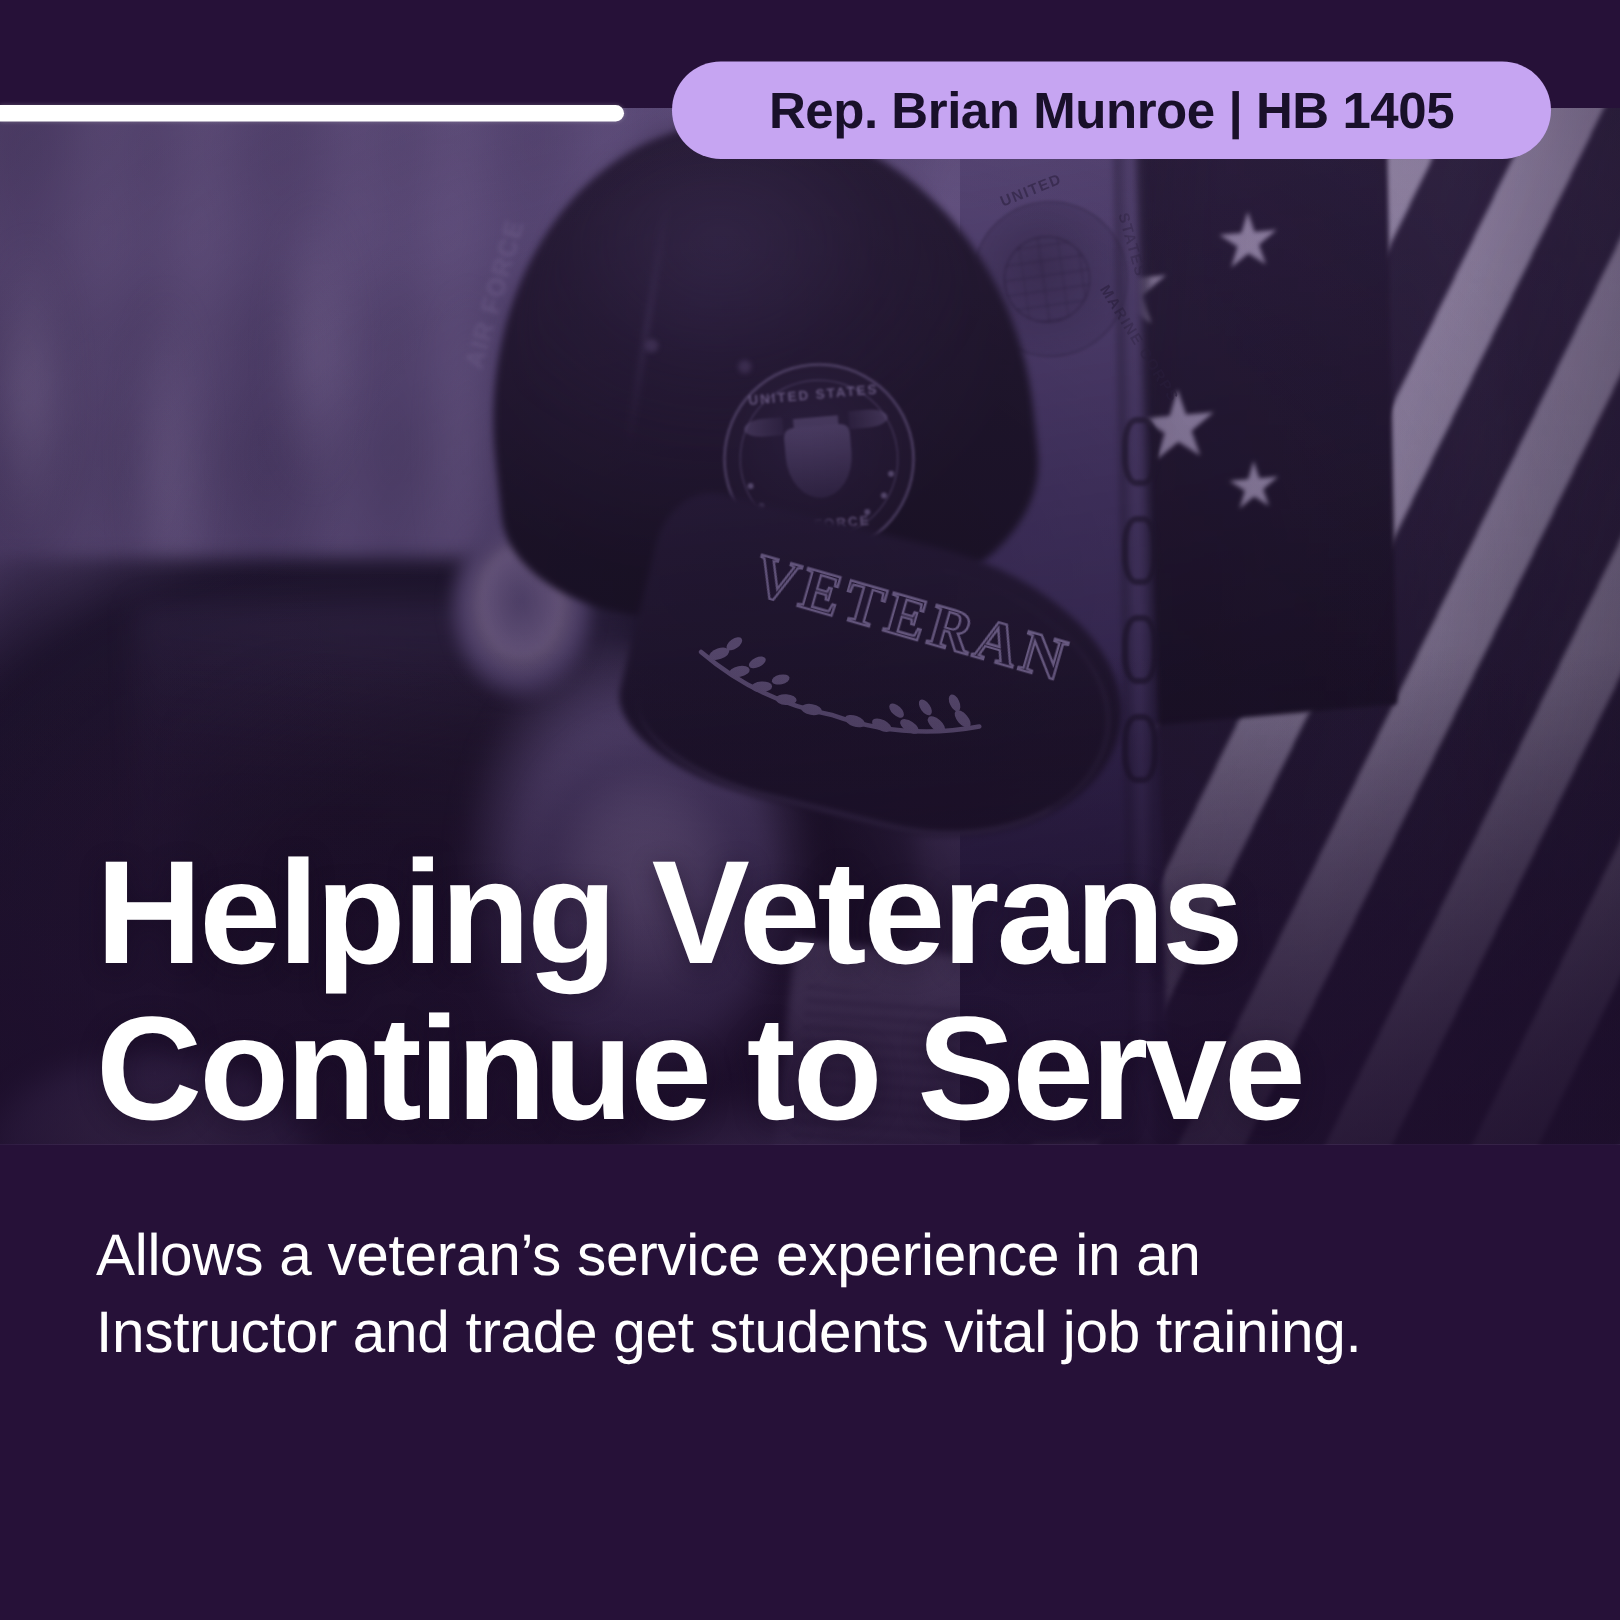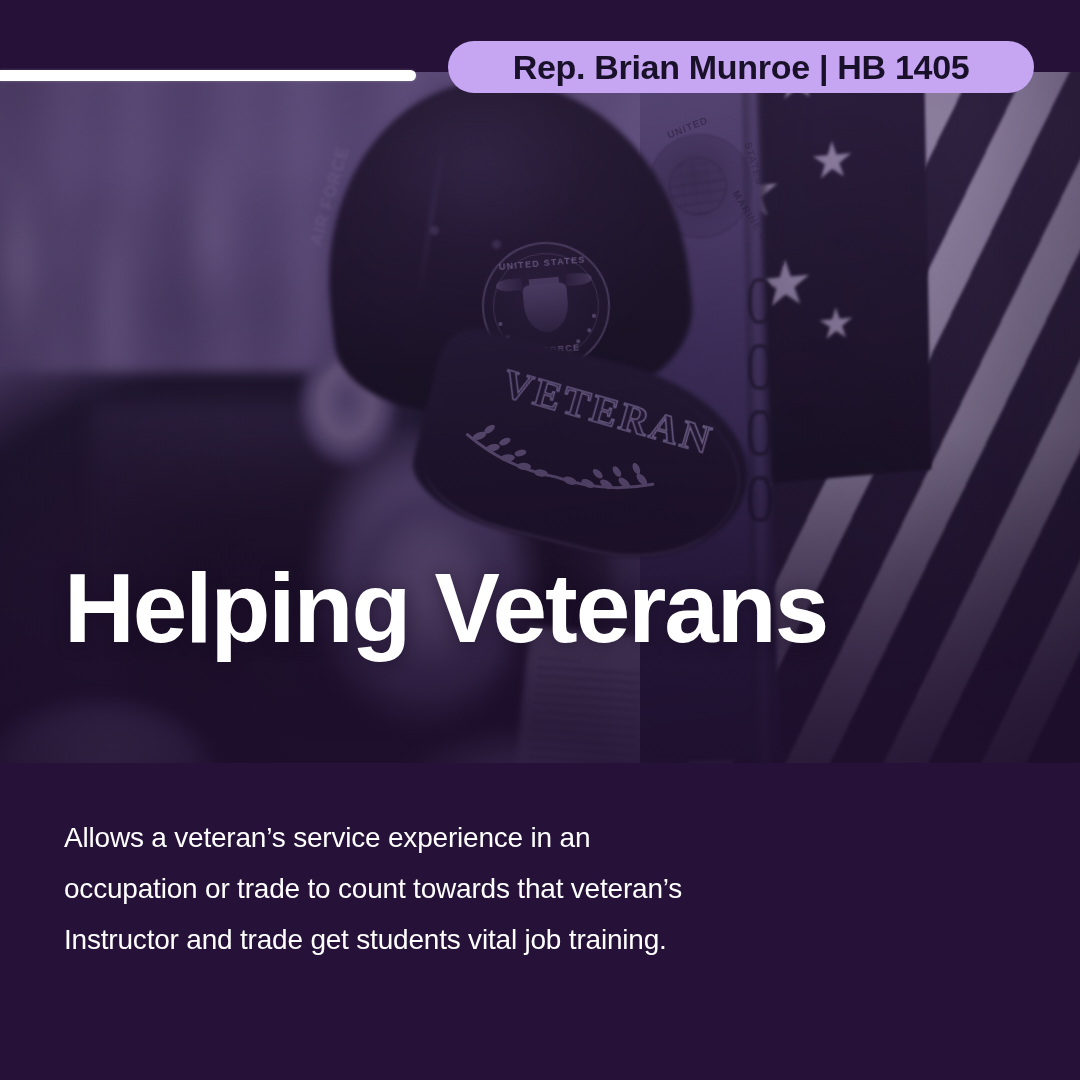--- a/index.html
+++ b/index.html
@@ -363,21 +363,21 @@
     position:absolute; left:0; top:0; width:1080px; height:72px;
     background:#261138;
   }
   #whitebar {
     position:absolute; left:0; top:70px; width:416px; height:11px;
     background:#ffffff;
     border-radius:0 6px 6px 0;
     box-shadow:0 0 3px rgba(255,255,255,0.25);
   }
   #badge {
-    position:absolute; left:448px; top:41px; width:586px; height:52px;
+    position:absolute; left:448px; top:41px; width:586px; height:65px;
     background:#c6a5f2;
     border-radius:34px;
     display:flex; align-items:center; justify-content:center;
   }
   #badge .btext {
     font:700 34px/1 "Liberation Sans", sans-serif;
     color:#19102a;
     letter-spacing:-0.3px;
     white-space:nowrap;
   }
@@ -394,21 +394,21 @@
   }
   #headline .hl { display:block; white-space:nowrap; }
 
   
   #bottomband {
     position:absolute; left:0; top:763px; width:1080px; height:317px;
     background:#261138;
   }
   #body-copy {
     position:absolute; left:64px; top:812px; width:980px;
-    font-size:28px;
+    font-size:39px;
     line-height:51px;
     color:#ffffff;
     letter-spacing:-0.2px;
     font-weight:400;
   }
   #body-copy .bl { display:block; white-space:nowrap; }
 </style>
 </head>
 <body>
 
@@ -514,28 +514,28 @@
     <div class="veteran-word">VETERAN</div>
 
     <div class="duotone"></div>
     <div class="duotone2"></div>
     <div class="vignette"></div>
     <div class="headline-scrim"></div>
   </div>
 
   <div id="headline">
     <span class="hl">Helping Veterans</span>
+    <span class="hl">Continue to Serve</span>
   </div>
 
   <div id="topband"></div>
   <div id="whitebar"></div>
   <div id="badge">
     <span class="btext">Rep. Brian Munroe | HB 1405</span>
   </div>
 
   <div id="bottomband"></div>
   <div id="body-copy">
     <span class="bl">Allows a veteran’s service experience in an</span>
-    <span class="bl">occupation or trade to count towards that veteran’s</span>
     <span class="bl">Instructor and trade get students vital job training.</span>
   </div>
 
 </div>
 
 </body></html>

